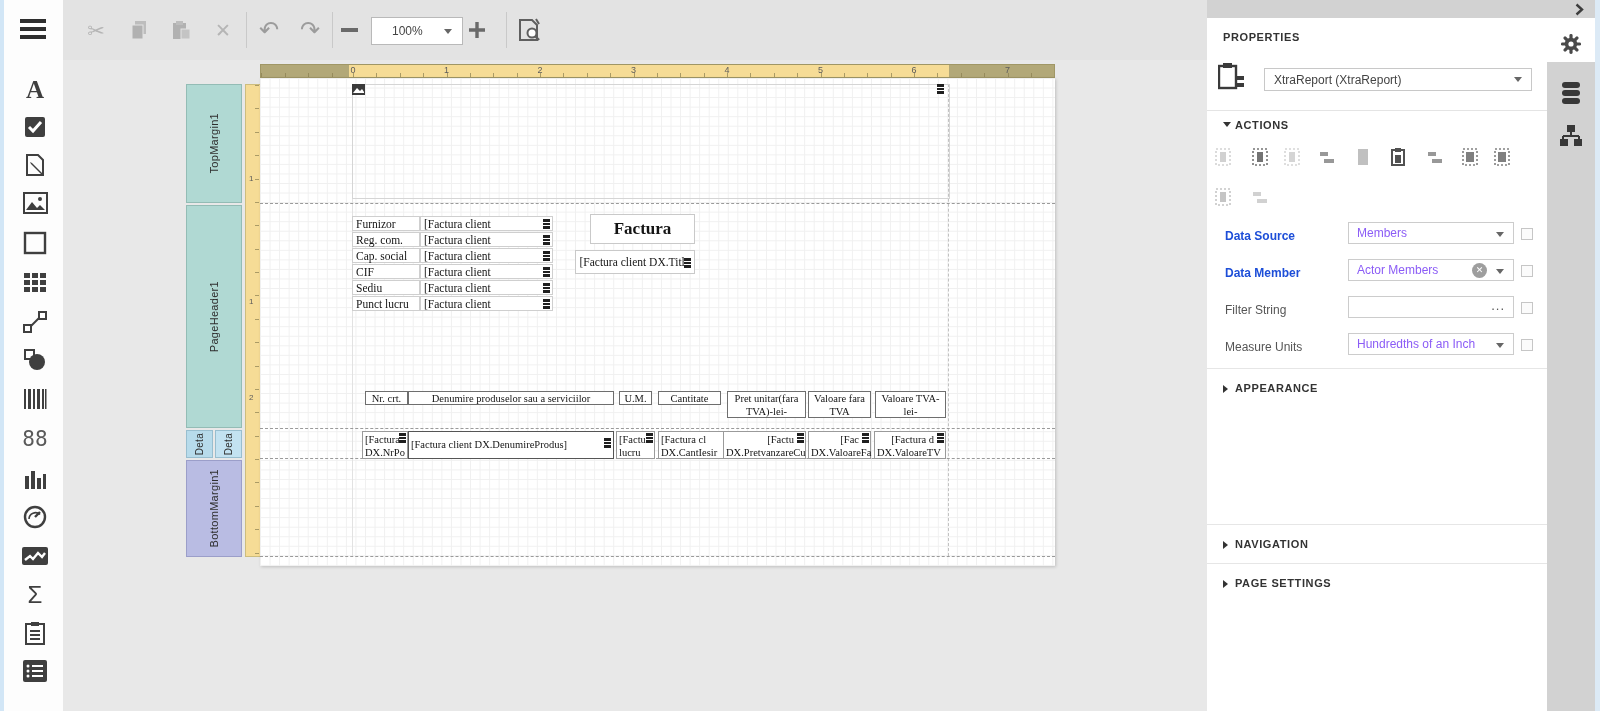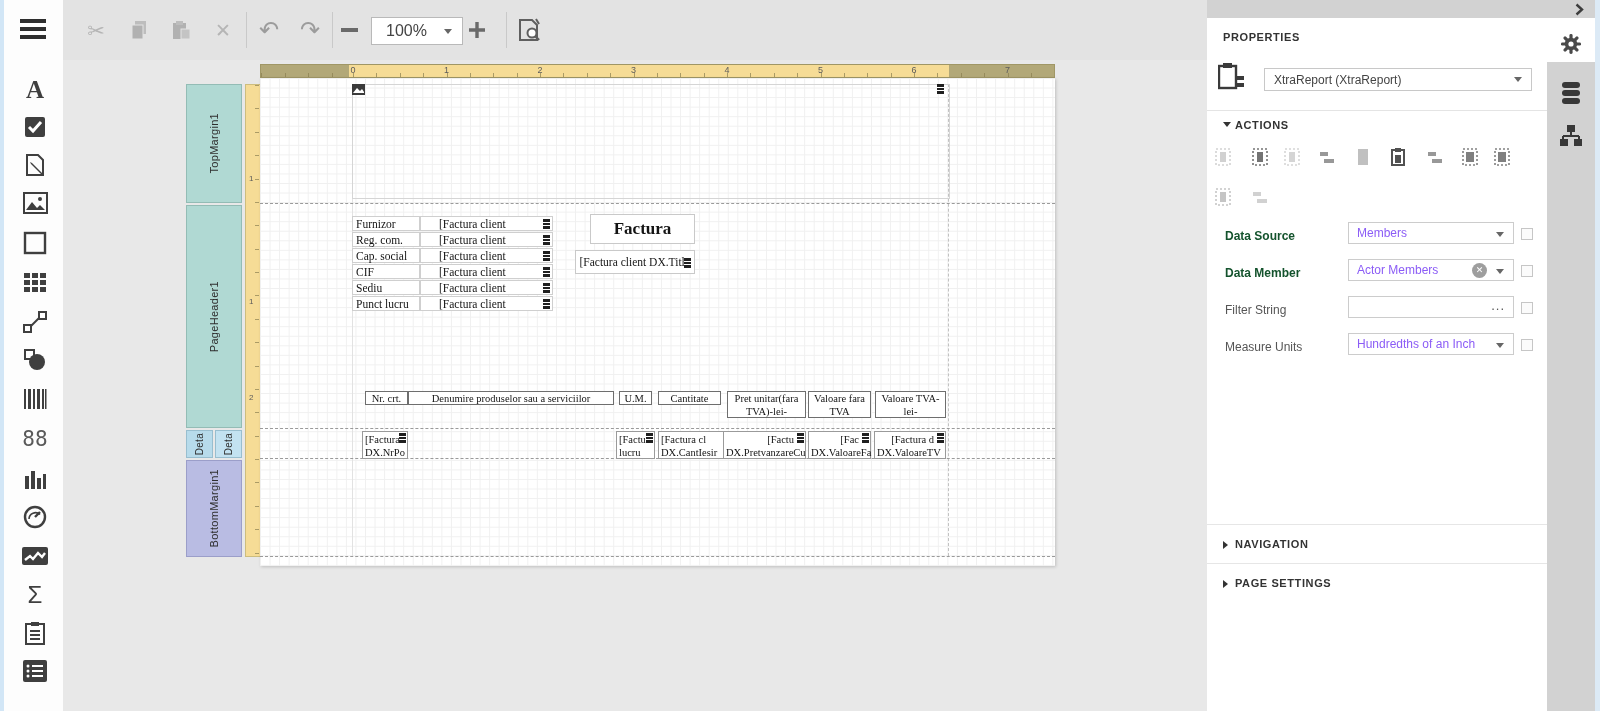--- a/index.html
+++ b/index.html
@@ -21,21 +21,21 @@
   .tb-mono{font-family:"DejaVu Sans Mono",monospace;font-size:21px;color:#5a5a5a}
 
   
   #toolbar{left:63px;top:0;width:1144px;height:60px;background:#e3e3e3}
   .tbtn{top:16px;width:28px;height:28px;display:flex;align-items:center;justify-content:center}
   .tsep{top:12px;width:1px;height:36px;background:#c9c9c9}
   .gicon{color:#b5b5b5;font-size:21px;line-height:1}
   .arrow{color:#9c9c9c;font-size:24px;line-height:1}
   #zoom-box{left:308px;top:17px;width:90px;height:26px;background:#fff;border:1px solid #b9b9b9;
             display:flex;align-items:center;cursor:pointer}
-  #zoom-box span{font-size:16px;color:#444;margin-left:14px}
+  #zoom-box span{font-size:12px;color:#444;margin-left:20px}
   .caret{width:0;height:0;border-left:4px solid transparent;border-right:4px solid transparent;
          border-top:5px solid #666}
   .bar{background:#6a6a6a}
 
   
   #canvas{left:63px;top:60px;width:1144px;height:651px;background:#e8e8e8}
 
   #hruler{left:197px;top:4px;width:795px;height:14px;background:#b2a878;border:1px solid #a09766;box-sizing:border-box}
   #hruler .yellow{position:absolute;left:88px;top:0;width:600px;height:12px;background:#f6dc96}
   #hruler .ticks{position:absolute;left:0;right:0;bottom:0;height:4px;
@@ -68,21 +68,21 @@
   .guide{background:#e2e2e2}
   #tm-box{left:92px;top:6px;width:596px;height:113px;border:1px solid #d5d5d5}
 
   .stag{position:absolute;width:7px;height:10px;cursor:pointer;
         background:linear-gradient(to bottom,#1f1f1f 0 3px,#fff 3px 4px,#1f1f1f 4px 6px,#fff 6px 7px,#1f1f1f 7px 100%)}
 
   .sup-row{left:92px;height:16px}
   .sup-label{position:absolute;left:0;top:0;width:68px;height:15px;border:1px solid #cfcfcf;
              background:#fff;font-size:11.5px;padding:1px 0 0 3px;box-sizing:border-box;cursor:pointer}
   .sup-value{position:absolute;left:68px;top:0;width:133px;height:15px;border:1px solid #cfcfcf;
-             background:#fff;font-size:11.5px;padding:1px 0 0 18px;box-sizing:border-box;cursor:pointer}
+             background:#fff;font-size:11.5px;padding:1px 0 0 3px;box-sizing:border-box;cursor:pointer}
 
   #title-box{left:330px;top:136px;width:103px;height:28px;border:1px solid #c9c9c9;background:#fff;
              display:flex;align-items:center;justify-content:center;font-weight:bold;font-size:17px;cursor:pointer}
   #subtitle-box{left:315px;top:172px;width:120px;height:24px;border:1px solid #c9c9c9;background:#fff;
              font-size:11.5px;padding-top:5px;text-align:center;box-sizing:border-box;cursor:pointer}
 
   .hcell{top:313px;border:1px solid #6e6e6e;background:#fff;box-sizing:border-box;
          font-size:10.5px;text-align:center;line-height:12.5px;padding-top:1px;cursor:pointer}
   .dcell{top:353px;height:28px;border:1px solid #9a9a9a;background:#fff;box-sizing:border-box;
          font-size:10.5px;line-height:13px;padding:1px 2px 0 2px;cursor:pointer}
@@ -105,21 +105,21 @@
 
   #report-select{position:absolute;left:57px;top:50px;width:266px;height:21px;border:1px solid #c8c8c8;
        display:flex;align-items:center;cursor:pointer;background:#fff}
   #report-select span{font-size:12px;color:#444;margin-left:9px}
   .sel-caret{position:absolute;right:9px;top:8px}
 
   .act-icon{position:absolute;top:130px;width:16px;height:18px;cursor:pointer}
   .act-icon.row2{top:170px}
 
   .fld-label{position:absolute;left:18px;font-size:12px;color:#555}
-  .fld-label.b{font-weight:bold;color:#14532d}
+  .fld-label.b{font-weight:bold;color:#1d4ed8}
   .fld-ctl{position:absolute;left:141px;width:166px;height:22px;border:1px solid #ccc;background:#fff;
            box-sizing:border-box;display:flex;align-items:center;cursor:pointer}
   .fld-ctl span{font-size:12px;color:#8b5cf6;margin-left:8px;white-space:nowrap}
   .fld-chk{position:absolute;left:314px;width:10px;height:10px;border:1px solid #c6c6c6;background:#fbfbfb;cursor:pointer}
   .clear-x{position:absolute;right:26px;top:3px;width:15px;height:15px;border-radius:50%;background:#9e9e9e;
            color:#fff;font-size:9px;line-height:15px;text-align:center;cursor:pointer}
   .dots{position:absolute;right:8px;top:1px;font-size:13px;color:#555;letter-spacing:1px;cursor:pointer}
 
   .sec-row{position:absolute;left:0;width:340px;height:39px;border-top:1px solid #e6e6e6;cursor:pointer}
   .sec-row .sec-tri{top:16px}
@@ -394,20 +394,24 @@
     <div class="hcell abs" style="left:398px;width:63px;height:14px">Cantitate</div>
     <div class="hcell abs" style="left:467px;width:79px;height:27px">Pret unitar(fara TVA)-lei-</div>
     <div class="hcell abs" style="left:548px;width:63px;height:27px">Valoare fara TVA</div>
     <div class="hcell abs" style="left:615px;width:71px;height:27px">Valoare TVA-lei-</div>
 
     <div class="dcell abs" style="left:102px;width:46px">
       <div>[Factura</div>
       <div>DX.NrPo</div>
       <div class="stag" style="right:1px;top:1px"></div>
       </div>
+    <div class="dcell sel abs" style="left:148px;width:206px">
+      <div style="padding-top:5px">[Factura client DX.DenumireProdus]</div>
+      <div class="stag" style="right:2px;top:6px"></div>
+      </div>
     <div class="dcell abs" style="left:356px;width:39px">
       <div>[Factu</div>
       <div>lucru</div>
       <div class="stag" style="right:1px;top:1px"></div>
       </div>
     <div class="dcell abs" style="left:398px;width:84px">
       <div>[Factura cl</div>
       <div>DX.CantIesir</div>
       <div class="stag" style="right:1px;top:1px"></div>
       </div>
@@ -521,20 +525,24 @@
     </div>
   <div class="fld-chk" style="top:284px"></div>
 
   <div class="fld-label" style="top:322px">Measure Units</div>
   <div class="fld-ctl" style="top:315px">
     <span>Hundredths of an Inch</span>
     <div class="caret sel-caret" style="top:9px"></div>
     </div>
   <div class="fld-chk" style="top:321px"></div>
 
+  <div class="sec-row" style="top:350px">
+    <div class="sec-tri tri-right"></div>
+    <div class="props-h">APPEARANCE</div>
+    </div>
   <div class="sec-row" style="top:506px">
     <div class="sec-tri tri-right"></div>
     <div class="props-h">NAVIGATION</div>
     </div>
   <div class="sec-row" style="top:545px">
     <div class="sec-tri tri-right"></div>
     <div class="props-h">PAGE SETTINGS</div>
     </div>
 </div>
 

